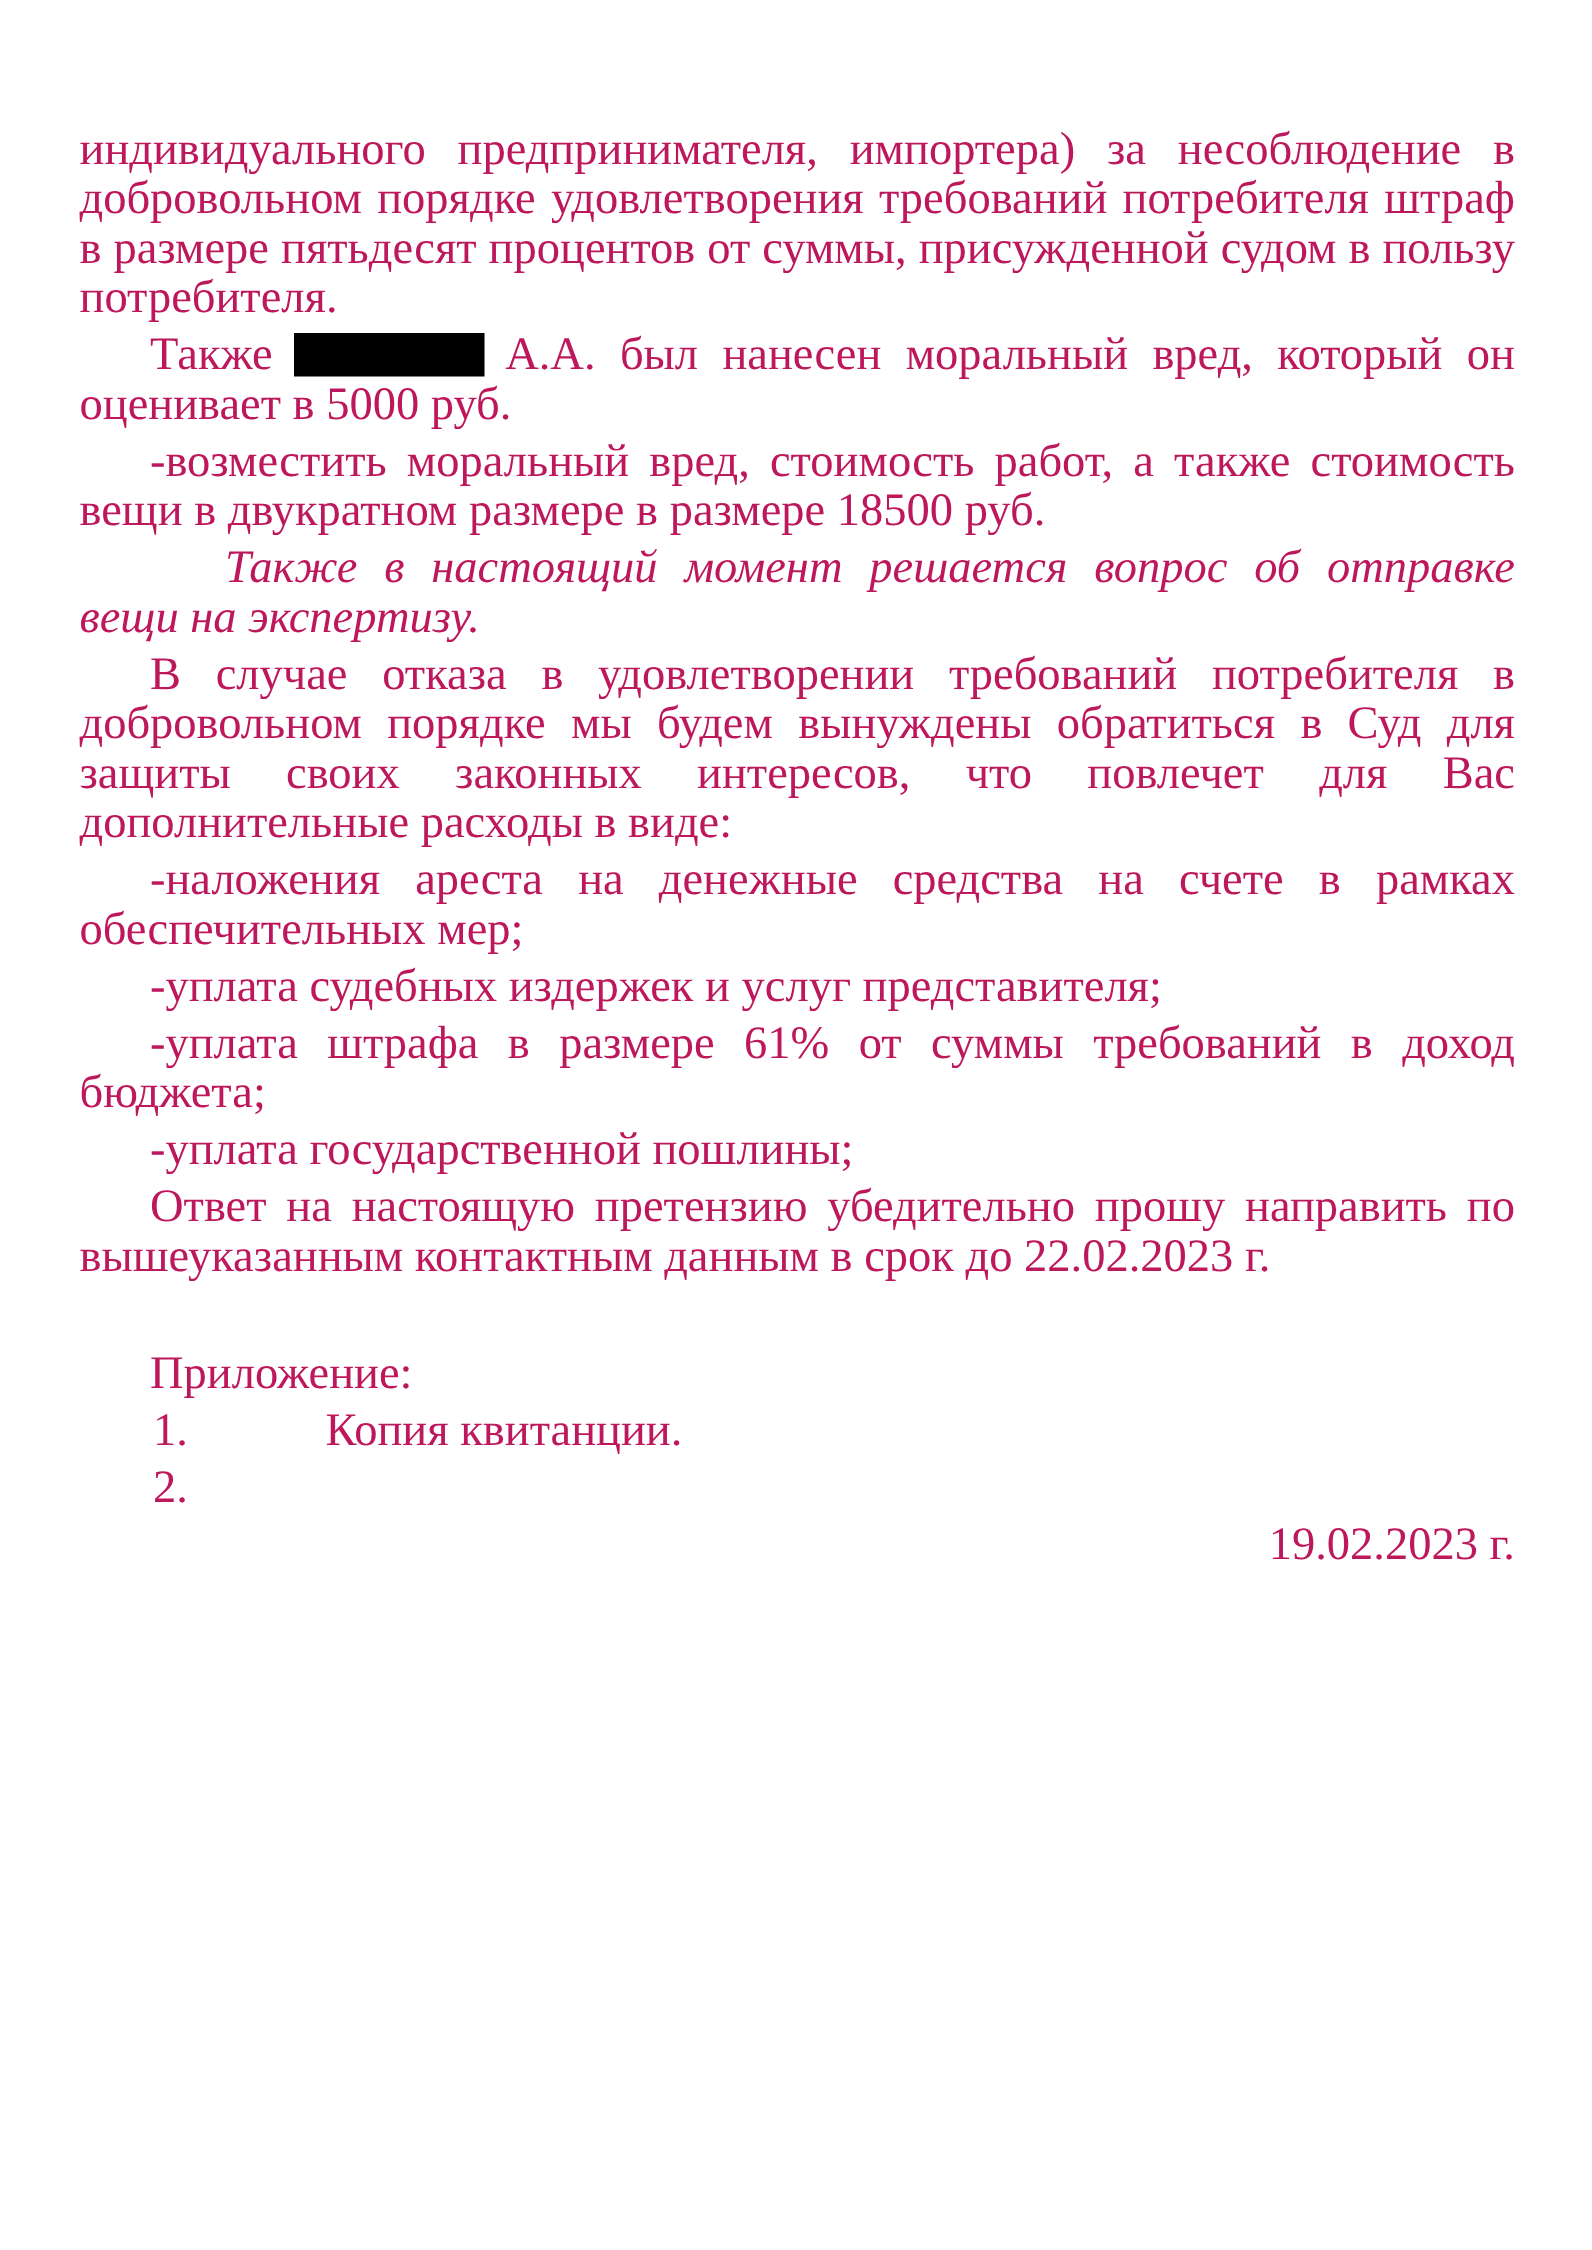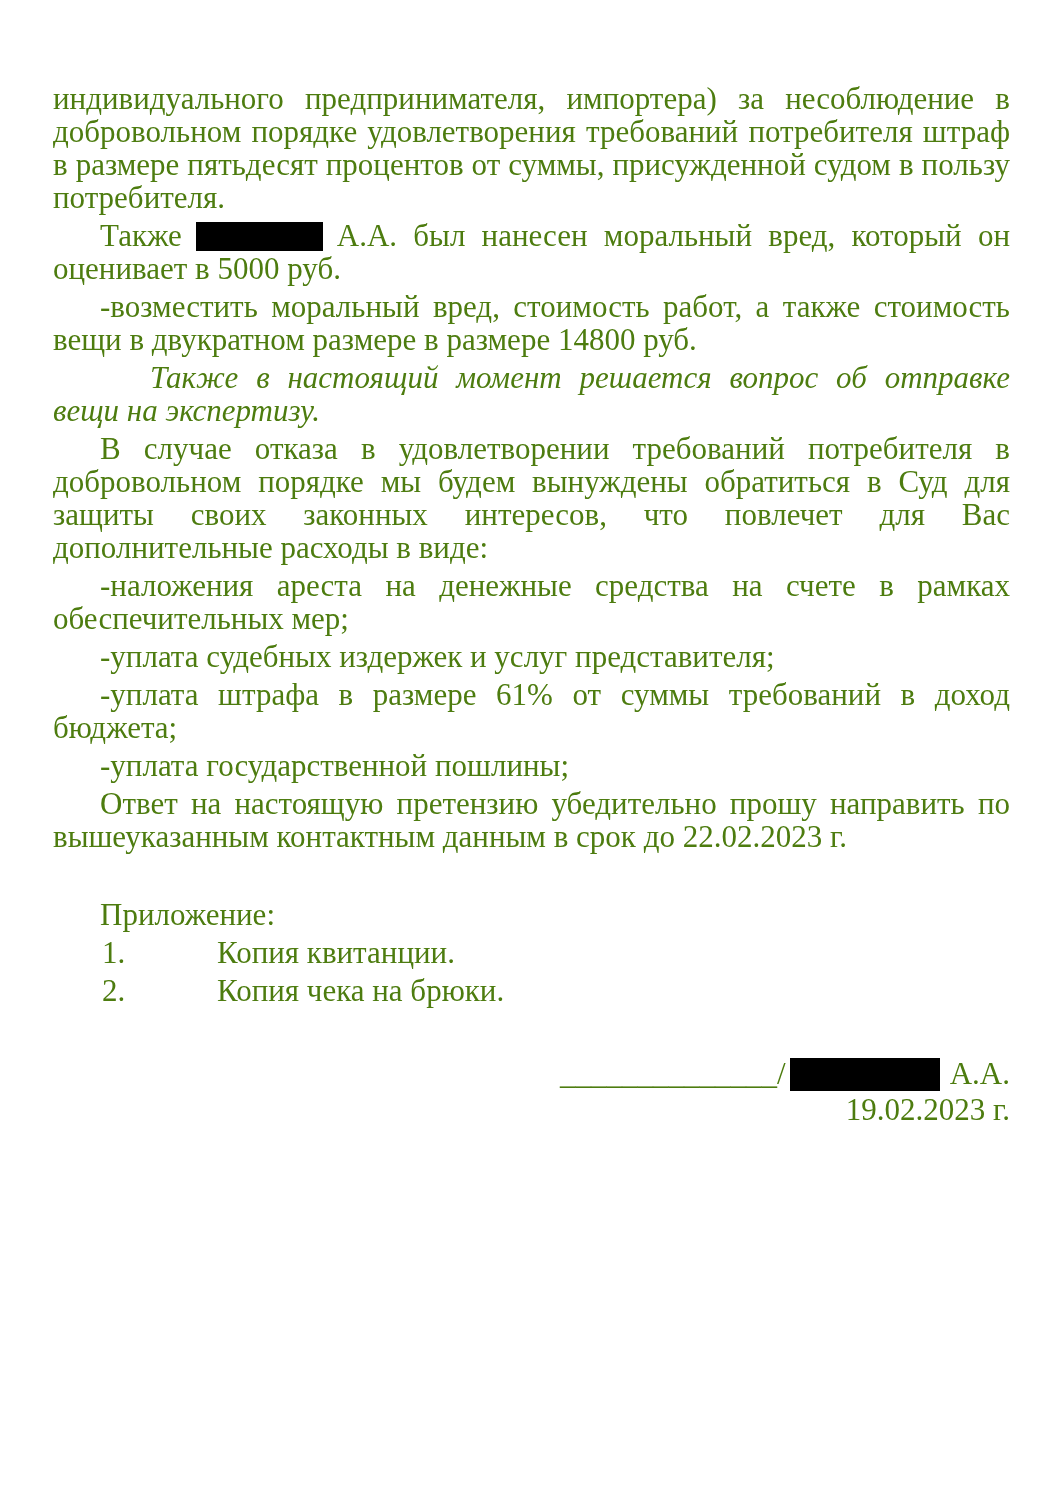--- a/index.html
+++ b/index.html
@@ -5,21 +5,21 @@
   html, body {
     margin: 0;
     padding: 0;
     background: #ffffff;
   }
   .page {
     position: relative;
     width: 1061px;
     height: 1500px;
     background: #ffffff;
-    color: #4d7c0f;
+    color: #be185d;
     font-family: "Liberation Serif", "DejaVu Serif", serif;
     font-size: 31px;
     line-height: 33px;
     overflow: hidden;
     box-sizing: border-box;
   }
   .body {
     padding: 82px 51px 0 53px;
     text-align: justify;
   }
@@ -76,21 +76,21 @@
 <body>
 
 <div class="page">
   <div class="body">
 
     <p class="no-indent">индивидуального предпринимателя, импортера) за несоблюдение в добровольном порядке удовлетворения требований потребителя штраф в размере пятьдесят процентов от суммы, присужденной судом в пользу потребителя.</p>
 
     <p><span>Также</span><span class="redact redact-name"></span><span>А.А. был нанесен моральный вред, который он оценивает в 5000 руб.</span></p>
 
 
-    <p>-возместить моральный вред, стоимость работ, а также стоимость вещи в двукратном размере в размере 14800 руб.</p>
+    <p>-возместить моральный вред, стоимость работ, а также стоимость вещи в двукратном размере в размере 18500 руб.</p>
 
     <p class="deep-indent">Также в настоящий момент решается вопрос об отправке вещи на экспертизу.</p>
 
     <p>В случае отказа в удовлетворении требований потребителя в добровольном порядке мы будем вынуждены обратиться в Суд для защиты своих законных интересов, что повлечет для Вас дополнительные расходы в виде:</p>
 
     <p>-наложения ареста на денежные средства на счете в рамках обеспечительных мер;</p>
 
 
     <p>-уплата судебных издержек и услуг представителя;</p>
 
@@ -103,23 +103,19 @@
 
     <p class="attach-title">Приложение:</p>
 
     <div class="attach-row">
       <span class="attach-num">1.</span>
       <span class="attach-text">Копия квитанции.</span>
     </div>
 
     <div class="attach-row">
       <span class="attach-num">2.</span>
-      <span class="attach-text">Копия чека на брюки.</span>
     </div>
 
-    <div class="signature-block">
-      <span>______________/</span><span class="redact redact-sign"></span><span class="sig-suffix">А.А.</span>
-    </div>
 
     <div class="date-line">19.02.2023 г.</div>
 
   </div>
 </div>
 
 </body></html>

